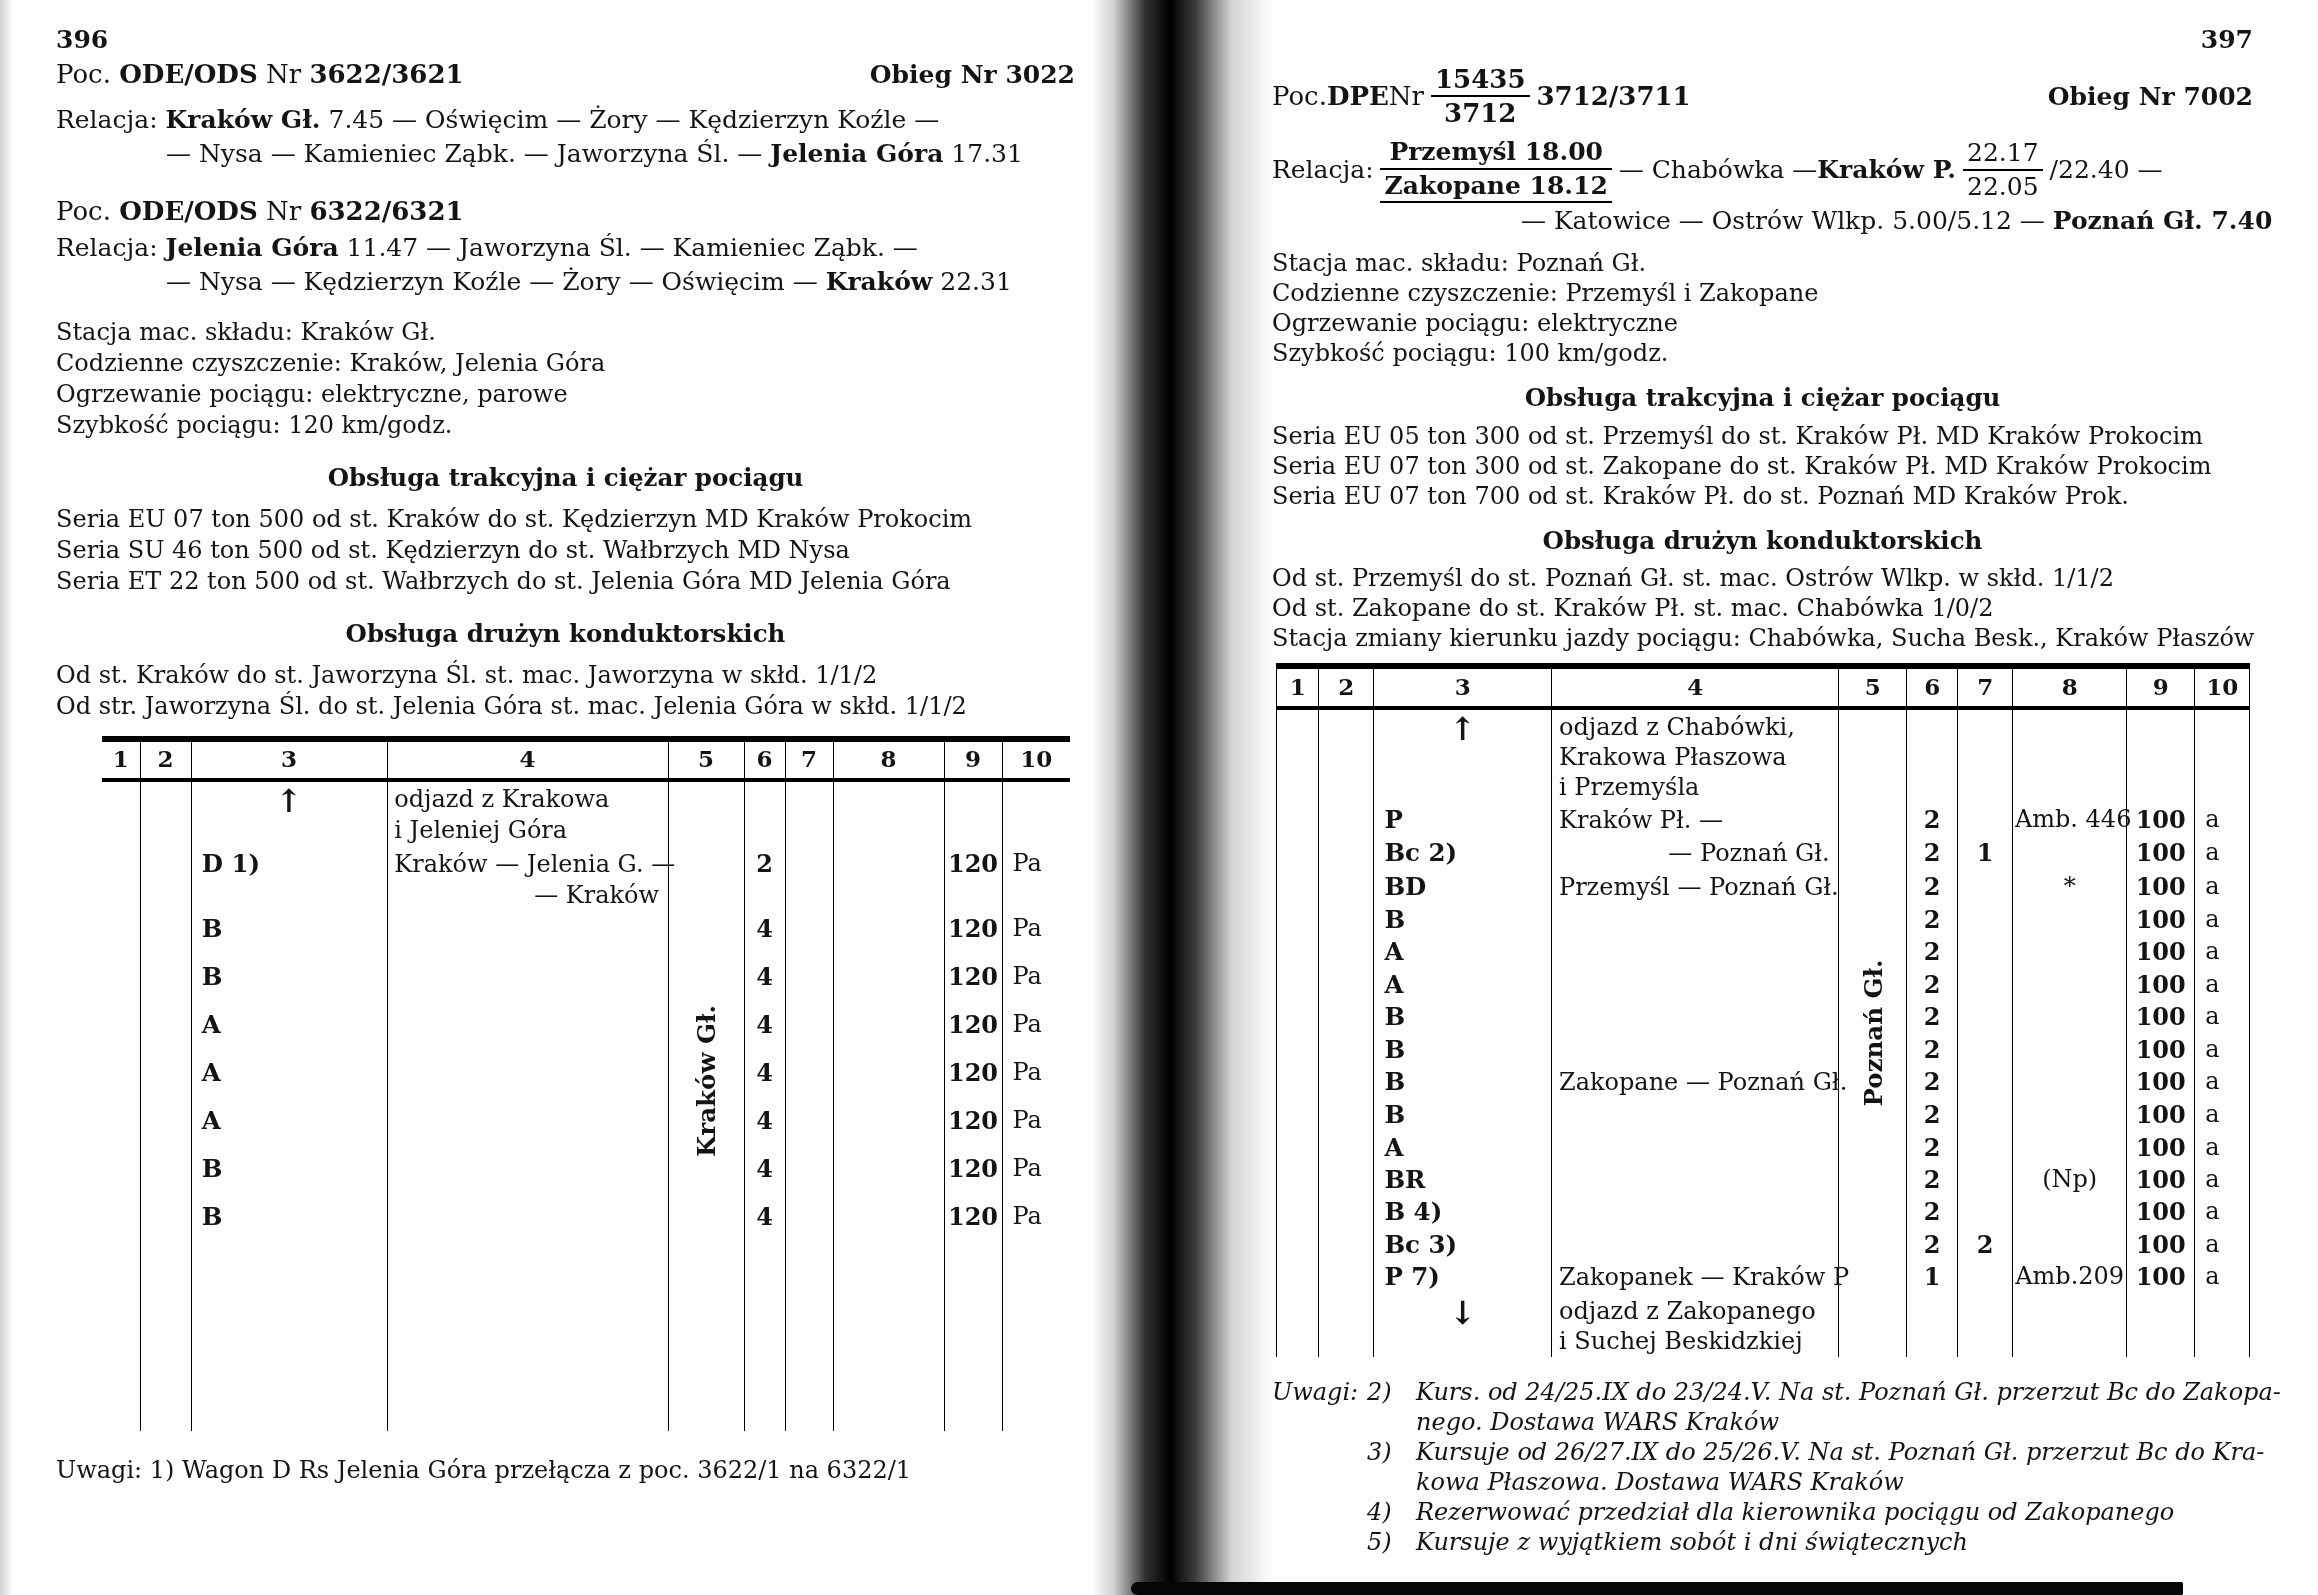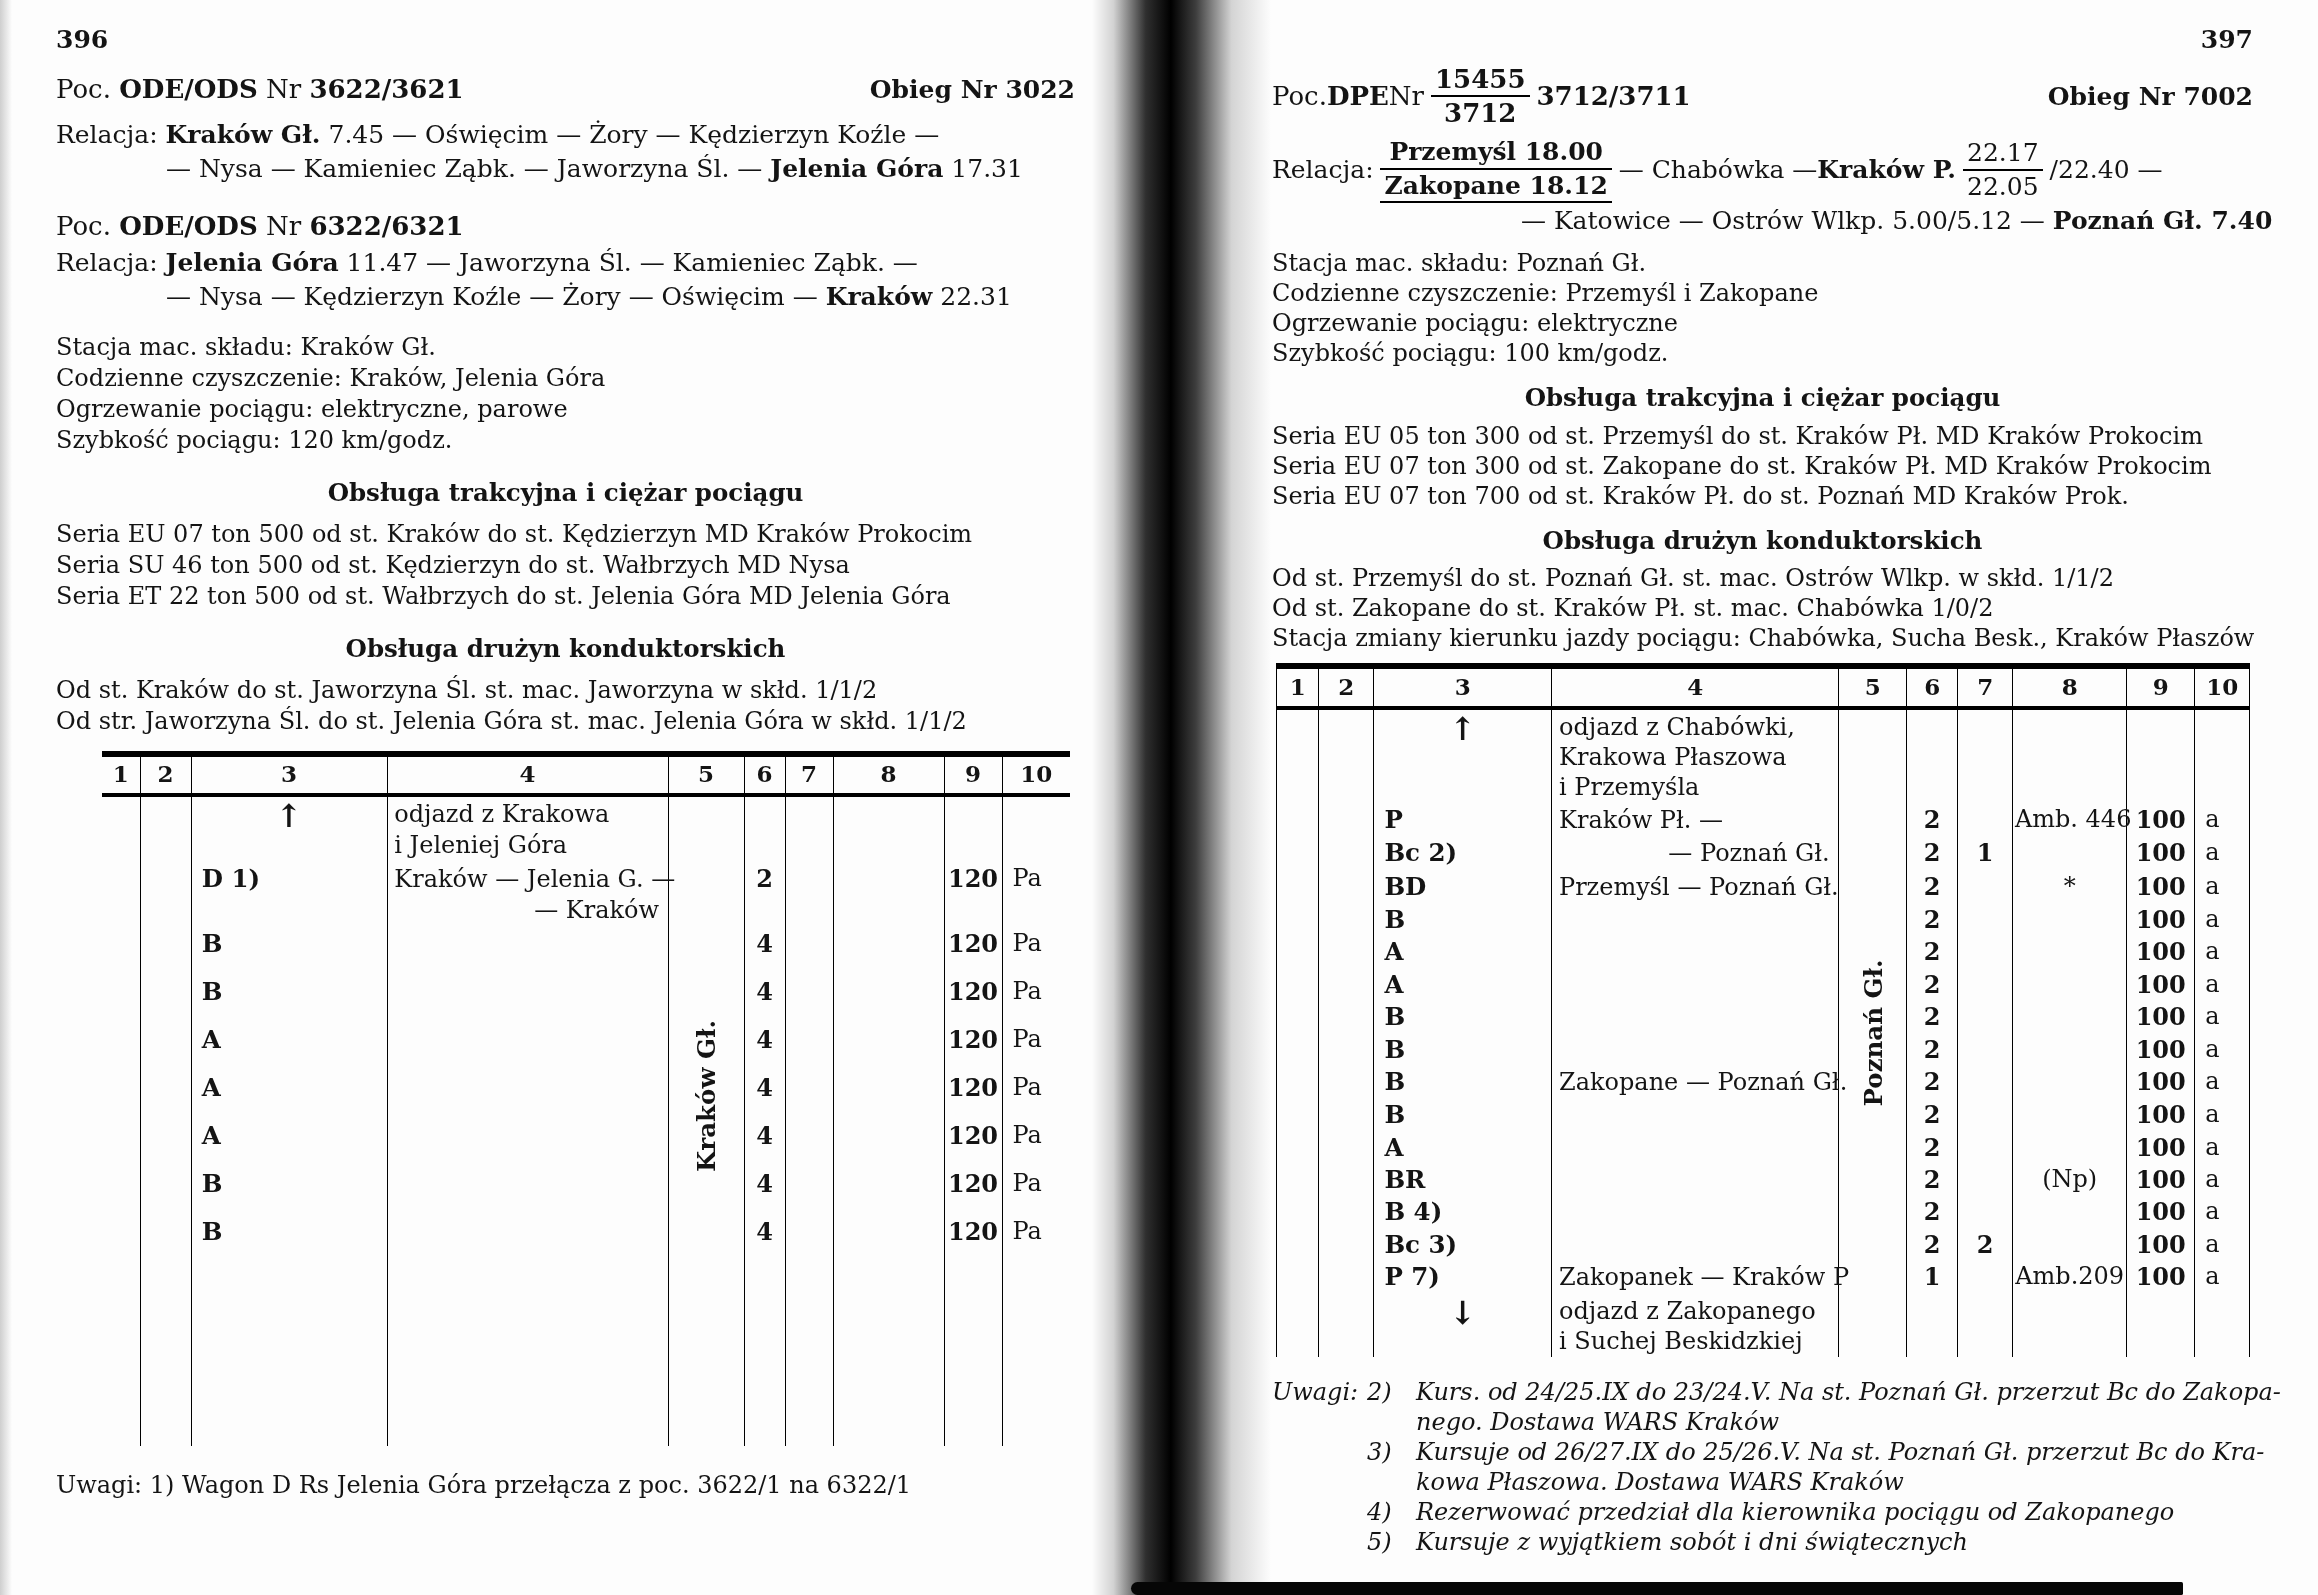--- a/index.html
+++ b/index.html
@@ -5,21 +5,21 @@
   html,body{margin:0;padding:0;background:#e8e8e8;}
   #scan{position:relative;width:2319px;height:1595px;background:#fdfdfd;overflow:hidden;
         font-family:"DejaVu Serif", "Liberation Serif", serif;color:#141414;}
   .page{position:absolute;top:25px;}
   #left-page{left:56px;width:1019px;}
   #right-page{left:1272px;width:981px;}
 
   .pn{font-size:25px;font-weight:700;}
   .pn-right{text-align:right;}
 
-  .hdr{display:flex;justify-content:space-between;align-items:baseline;font-size:26px;white-space:nowrap;margin-top:20px;}
+  .hdr{display:flex;justify-content:space-between;align-items:baseline;font-size:26px;white-space:nowrap;margin-top:5px;}
   .hdrr{display:flex;justify-content:space-between;align-items:center;font-size:26px;white-space:nowrap;margin-top:8.5px;}
   .hdr-l{display:inline-flex;align-items:center;}
   .obieg{font-size:25px;font-weight:600;}
 
   .b{font-weight:700;}
 
   .rel{margin-top:13.5px;font-size:25px;line-height:34px;white-space:nowrap;}
   .rel-l1{display:inline-flex;align-items:center;}
   .rel-l2{padding-left:110px;}
   .rel-l2r{padding-left:249px;margin-top:1.7px;}
@@ -283,21 +283,21 @@
 
   <div class="page rp" id="right-page">
     <div class="pn pn-right">397</div>
 
     <div class="hdrr">
       <span class="hdr-l">
           <span>Poc. </span>
           <span class="b">DPE</span>
           <span> Nr </span>
           <span class="fr b">
-            <span class="fa">15455</span>
+            <span class="fa">15435</span>
             <span class="fb">3712</span>
           </span>
           <span> </span>
           <span class="b">3712/3711</span>
         </span>
       <span class="obieg">Obieg Nr 7002</span>
     </div>
 
     <div class="rel" style="margin-top:6.8px;">
       <div class="rel-l1">

